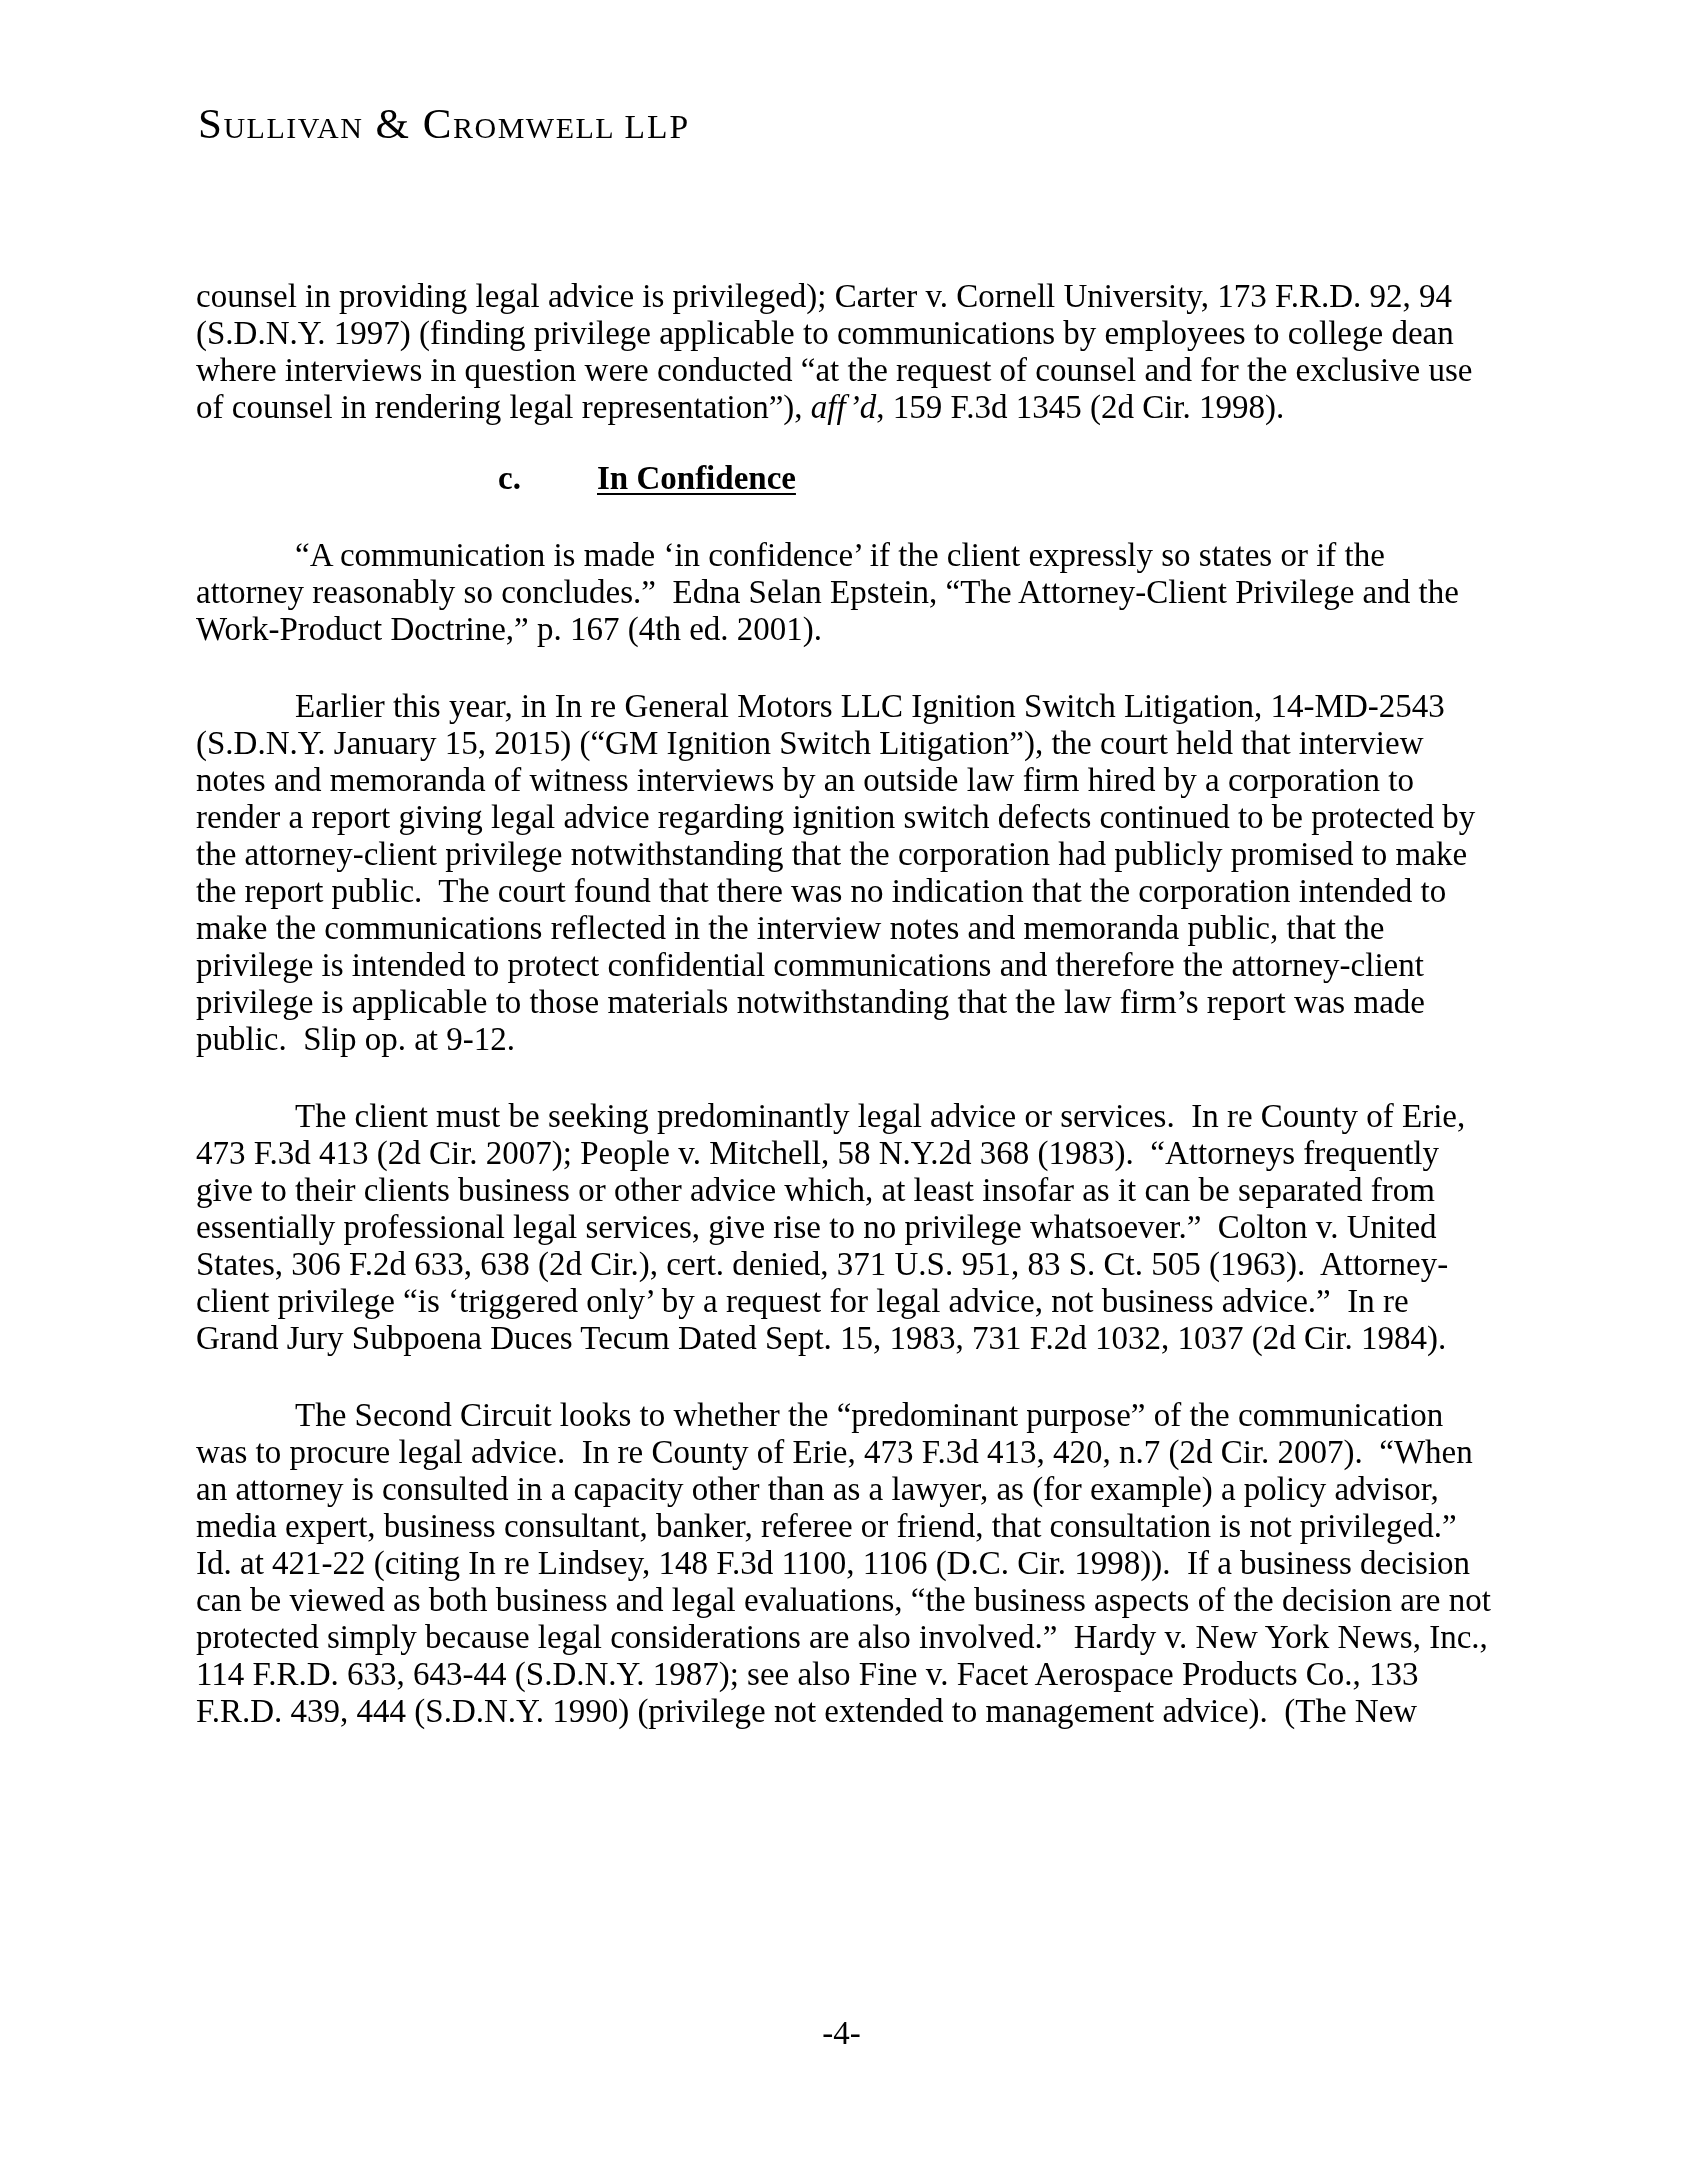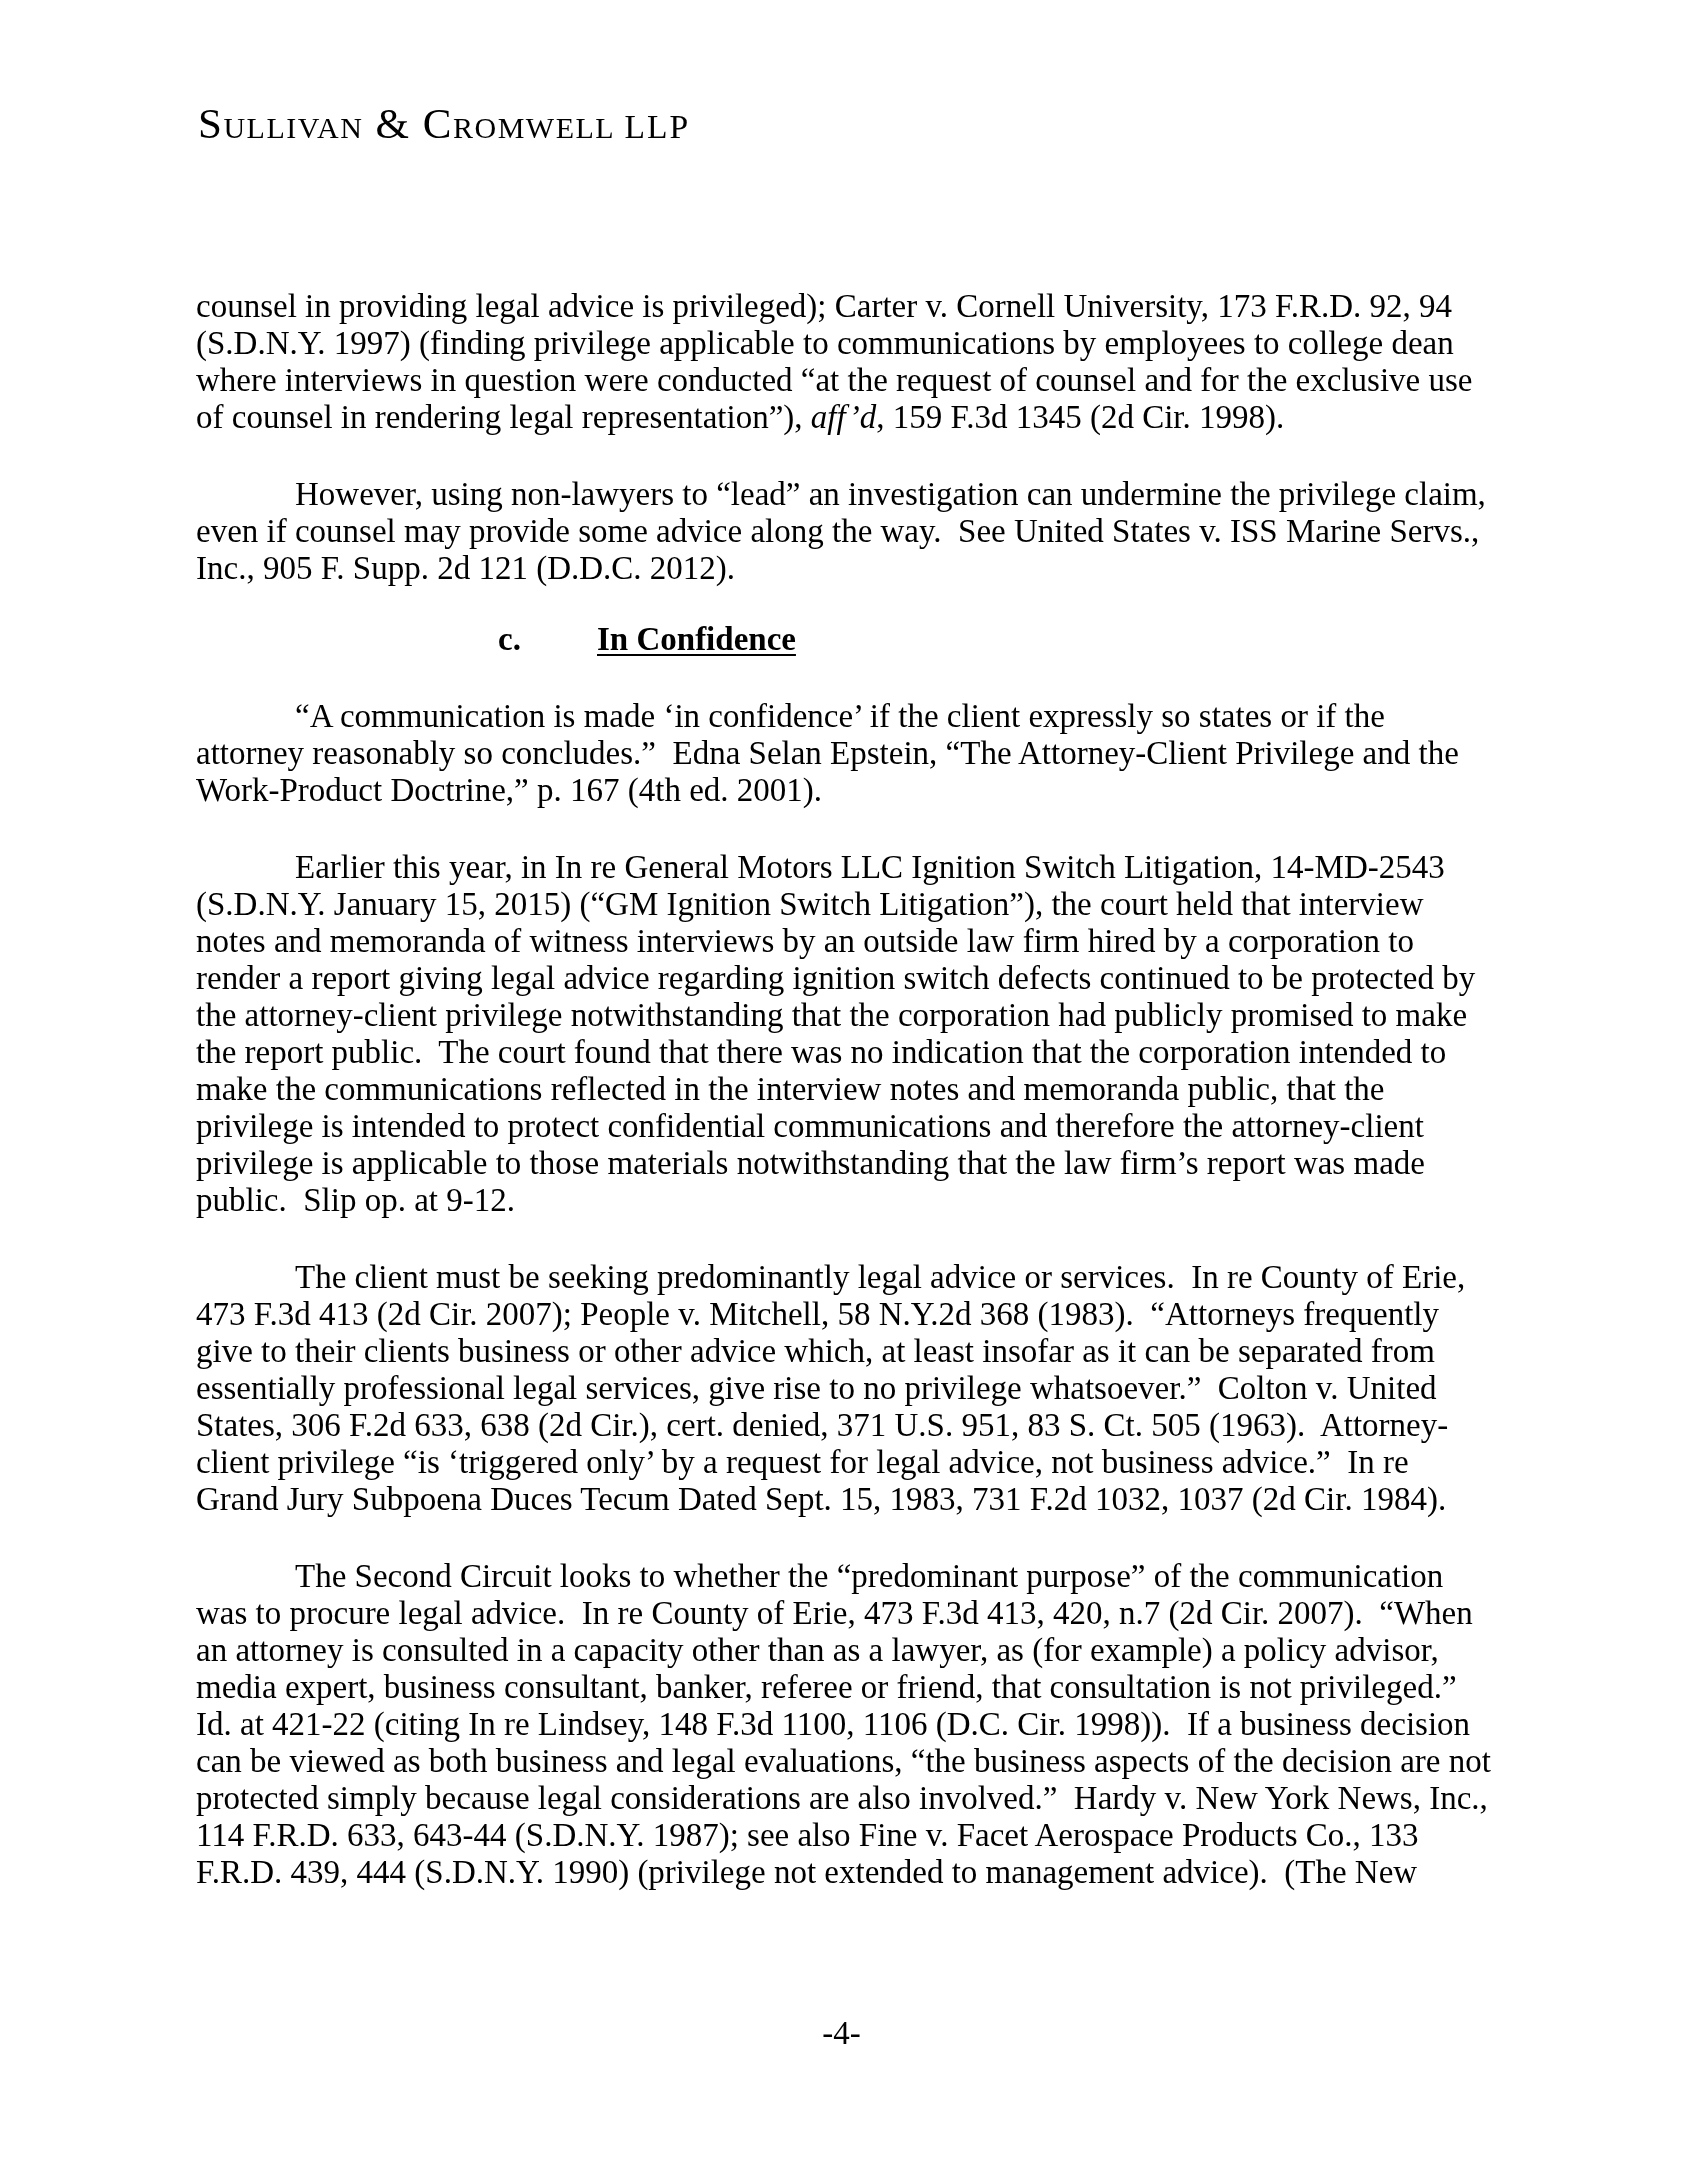--- a/index.html
+++ b/index.html
@@ -24,21 +24,21 @@
     white-space: nowrap;
   }
   .letterhead .firm-suffix {
     font-size: 0.78em;
     margin-left: 0.28em;
     letter-spacing: 2px;
   }
   .content {
     position: absolute;
     left: 196px;
-    top: 288px;
+    top: 278px;
     width: 1295px;
     font-size: 33px;
     line-height: 37px;
     text-align: left;
   }
   .para {
     margin: 0 0 40px 0;
     white-space: pre-wrap;
   }
   .para.indent { text-indent: 99px; }
@@ -75,21 +75,20 @@
 <div class="page">
 
   <div class="letterhead">
     <span class="firm-name">Sullivan &amp; Cromwell</span><span class="firm-suffix">LLP</span>
   </div>
 
   <div class="content">
 
     <div class="para"><span>counsel in providing legal advice is privileged); Carter v. Cornell University, 173 F.R.D. 92, 94 (S.D.N.Y. 1997) (finding privilege applicable to communications by employees to college dean where interviews in question were conducted “at the request of counsel and for the exclusive use of counsel in rendering legal representation”), </span><span class="ital">aff’d</span><span>, 159 F.3d 1345 (2d Cir. 1998).</span></div>
 
-    <div class="para indent">However, using non-lawyers to “lead” an investigation can undermine the privilege claim, even if counsel may provide some advice along the way.  See United States v. ISS Marine Servs., Inc., 905 F. Supp. 2d 121 (D.D.C. 2012).</div>
 
     <div class="section-heading">
       <span class="heading-label">c.</span><span class="heading-title">In Confidence</span>
     </div>
 
     <div class="para indent">“A communication is made ‘in confidence’ if the client expressly so states or if the attorney reasonably so concludes.”  Edna Selan Epstein, “The Attorney-Client Privilege and the Work-Product Doctrine,” p. 167 (4th ed. 2001).</div>
 
     <div class="para indent">Earlier this year, in In re General Motors LLC Ignition Switch Litigation, 14-MD-2543 (S.D.N.Y. January 15, 2015) (“GM Ignition Switch Litigation”), the court held that interview notes and memoranda of witness interviews by an outside law firm hired by a corporation to render a report giving legal advice regarding ignition switch defects continued to be protected by the attorney-client privilege notwithstanding that the corporation had publicly promised to make the report public.  The court found that there was no indication that the corporation intended to make the communications reflected in the interview notes and memoranda public, that the privilege is intended to protect confidential communications and therefore the attorney-client privilege is applicable to those materials notwithstanding that the law firm’s report was made public.  Slip op. at 9-12.</div>
 
 

